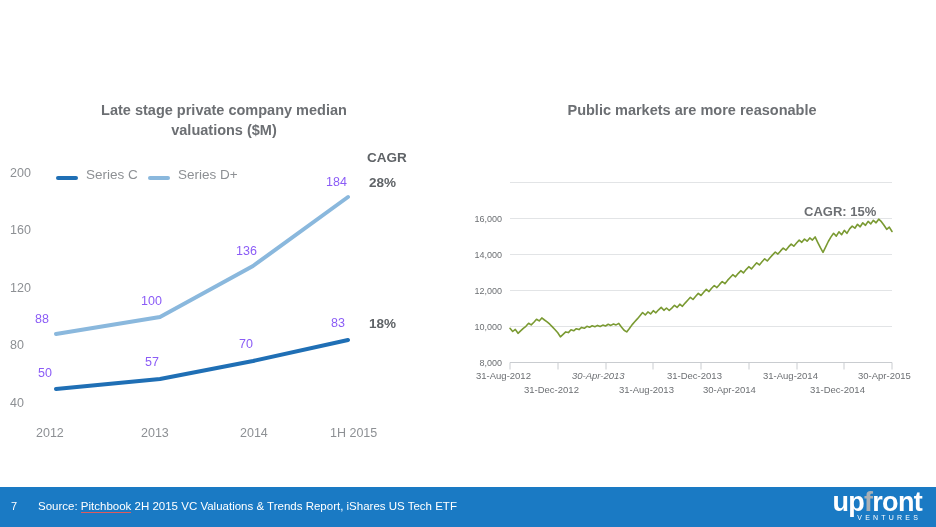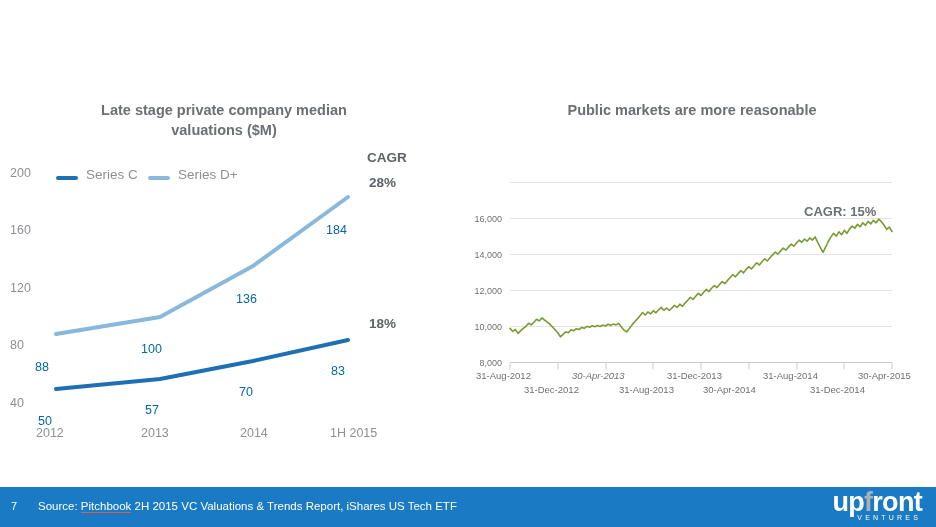--- a/index.html
+++ b/index.html
@@ -43,24 +43,23 @@
 
   .axis-label{
     position:absolute;
     color:#8d9094;
     font-size:12.5px;
     white-space:nowrap;
   }
   .ytick{text-align:left;}
   .dlabel{
     position:absolute;
-    color:#0369a1;
+    color:#8b5cf6;
     font-size:12.5px;
     white-space:nowrap;
-    margin-top:48px;
   }
   .legend-item{
     position:absolute;
     color:#8d9094;
     font-size:13.5px;
     white-space:nowrap;
   }
   .legend-swatch{
     position:absolute;
     height:3.5px;width:22px;border-radius:2px;

